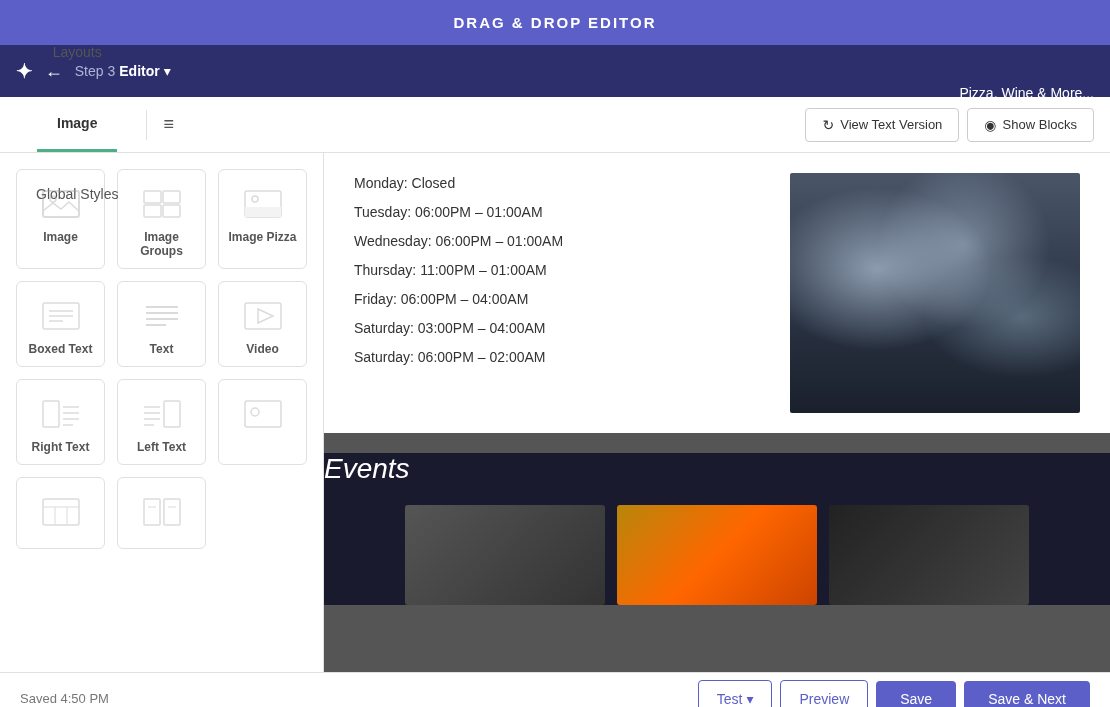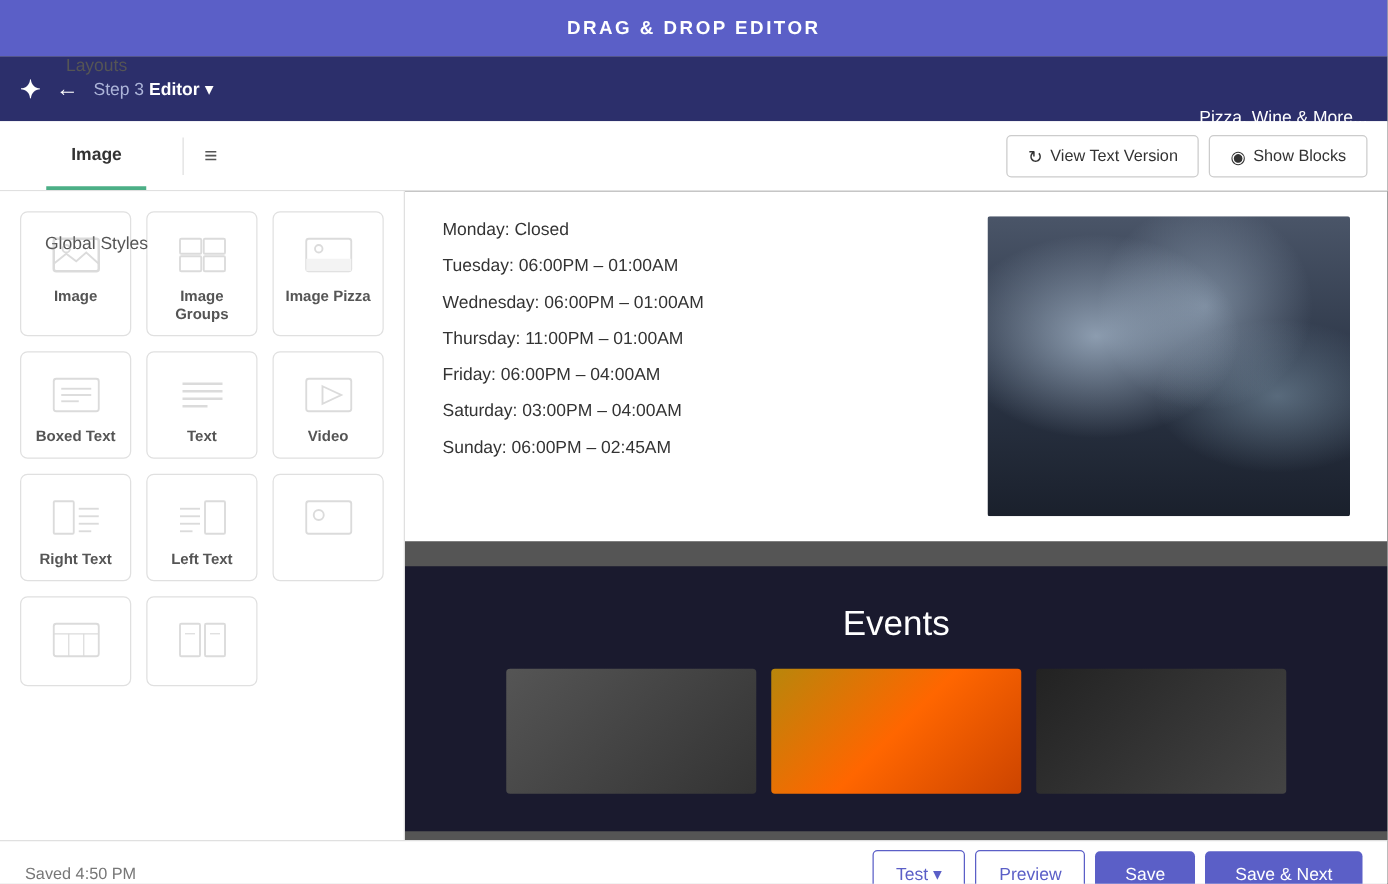--- a/index.html
+++ b/index.html
@@ -212,22 +212,22 @@
       height: 100%;
       background:
         radial-gradient(ellipse at 30% 40%, rgba(200,220,240,0.6) 0%, transparent 40%),
         radial-gradient(ellipse at 60% 30%, rgba(180,200,220,0.5) 0%, transparent 35%),
         radial-gradient(ellipse at 80% 60%, rgba(160,190,210,0.4) 0%, transparent 30%),
         linear-gradient(180deg, #4a5568 0%, #2d3748 50%, #1a202c 100%);
     }
 
     .events-section {
       background: #1a1a2e;
-      padding: 30px;
-      text-align: center;
+      text-align: left;
+      font-style: italic;
     }
     .events-title {
       color: white;
       font-size: 28px;
       font-weight: normal;
       margin-bottom: 20px;
     }
     .events-images {
       display: flex;
       gap: 12px;
@@ -489,21 +489,21 @@
 
     <div class="content-section">
       <div class="hours-section">
         <div class="hours-text">
           <p>Monday: Closed</p>
           <p>Tuesday: 06:00PM – 01:00AM</p>
           <p>Wednesday: 06:00PM – 01:00AM</p>
           <p>Thursday: 11:00PM – 01:00AM</p>
           <p>Friday: 06:00PM – 04:00AM</p>
           <p>Saturday: 03:00PM – 04:00AM</p>
-          <p>Sunday: 06:00PM – 02:45AM</p>
+          <p>Saturday: 06:00PM – 02:00AM</p>
         </div>
         <div class="hours-image">
           <div class="glass-img"></div>
         </div>
       </div>
     </div>
 
     <div class="events-section">
       <h2 class="events-title">Events</h2>
       <div class="events-images">

